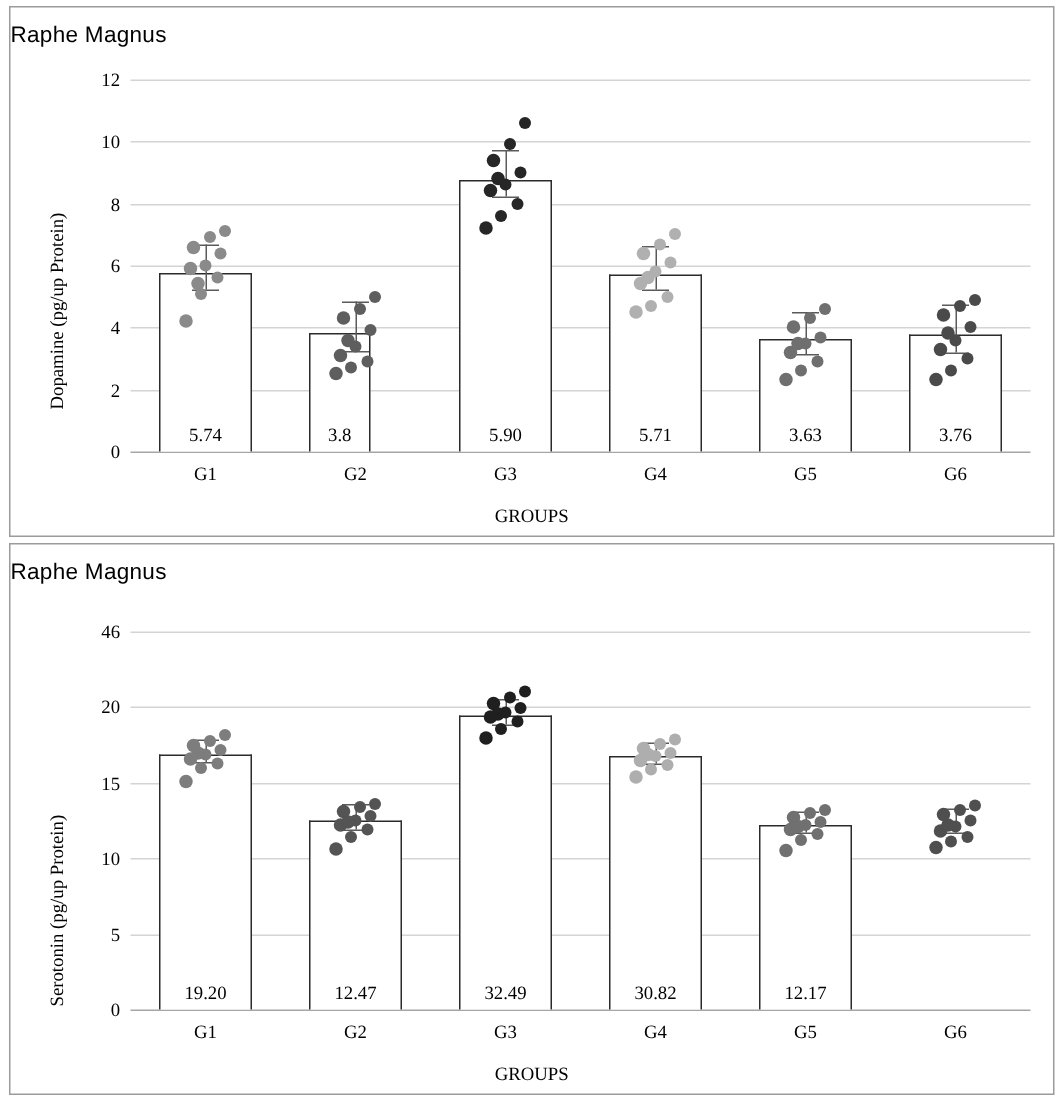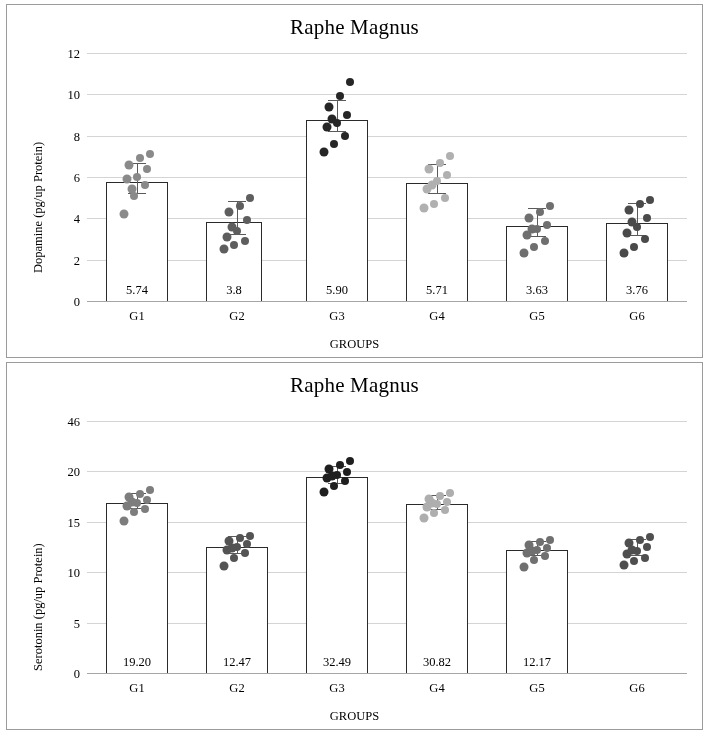--- a/index.html
+++ b/index.html
@@ -29,23 +29,23 @@
     background: #fff;
   }
   #panel-dopamine { top: 4px; height: 354px; }
   #panel-serotonin { top: 362px; height: 368px; }
 
   .chart-title {
     position: absolute;
     top: 10px;
     left: 0;
     width: 100%;
-    text-align: center;
-    font-size: 21px;
-    font-family: Liberation Serif, serif;
+    text-align: left;
+    font-size: 15px;
+    font-family: Liberation Sans, sans-serif;
     letter-spacing: 0.2px;
   }
 
   .plot {
     position: absolute;
   }
   #plot-dopamine { left: 80px; top: 48px; width: 600px; height: 248px; }
   #plot-serotonin { left: 80px; top: 58px; width: 600px; height: 252px; }
 
   .gridline {
@@ -174,21 +174,21 @@
         <div class="dot" style="left: 47.4px; top: 142.6px; width: 8px; height: 8px; background: rgb(138, 138, 138);"></div>
         <div class="dot" style="left: 57.8px; top: 132.267px; width: 8px; height: 8px; background: rgb(138, 138, 138);"></div>
         <div class="dot" style="left: 39.6px; top: 126.067px; width: 9px; height: 9px; background: rgb(138, 138, 138);"></div>
         <div class="dot" style="left: 50px; top: 124px; width: 8px; height: 8px; background: rgb(138, 138, 138);"></div>
         <div class="dot" style="left: 60.4px; top: 115.733px; width: 8px; height: 8px; background: rgb(138, 138, 138);"></div>
         <div class="dot" style="left: 42.2px; top: 111.6px; width: 9px; height: 9px; background: rgb(138, 138, 138);"></div>
         <div class="dot" style="left: 52.6px; top: 105.4px; width: 8px; height: 8px; background: rgb(138, 138, 138);"></div>
         <div class="dot" style="left: 63px; top: 101.267px; width: 8px; height: 8px; background: rgb(138, 138, 138);"></div>
         <div class="dot" style="left: 44.8px; top: 136.4px; width: 9px; height: 9px; background: rgb(138, 138, 138);"></div>
         <div class="xtick" style="left: 50px;">G1</div>
-        <div class="bar" style="left: 119px; width: 56px; height: 78.5333px;">
+        <div class="bar" style="left: 119px; width: 41px; height: 78.5333px;">
           <div class="bar-value">3.8</div>
         </div>
         <div class="errbar" style="left: 150px; top: 147.767px; height: 33.635px;"></div>
         <div class="errcap" style="left: 141px; top: 147.767px; width: 18px;"></div>
         <div class="errcap" style="left: 141px; top: 181.402px; width: 18px;"></div>
         <div class="dot" style="left: 137px; top: 196.333px; width: 9px; height: 9px; background: rgb(94, 94, 94);"></div>
         <div class="dot" style="left: 147.4px; top: 192.2px; width: 8px; height: 8px; background: rgb(94, 94, 94);"></div>
         <div class="dot" style="left: 157.8px; top: 188.067px; width: 8px; height: 8px; background: rgb(94, 94, 94);"></div>
         <div class="dot" style="left: 139.6px; top: 183.933px; width: 9px; height: 9px; background: rgb(94, 94, 94);"></div>
         <div class="dot" style="left: 150px; top: 177.733px; width: 8px; height: 8px; background: rgb(94, 94, 94);"></div>

